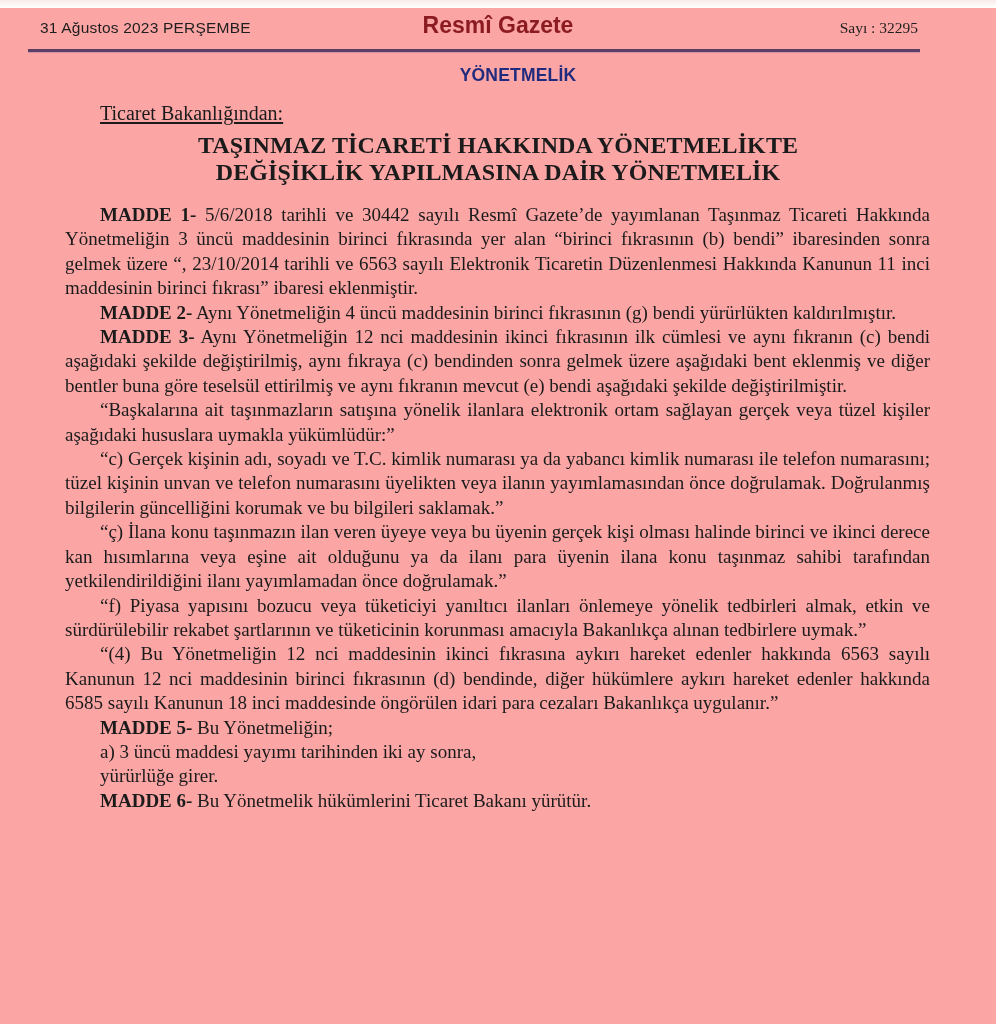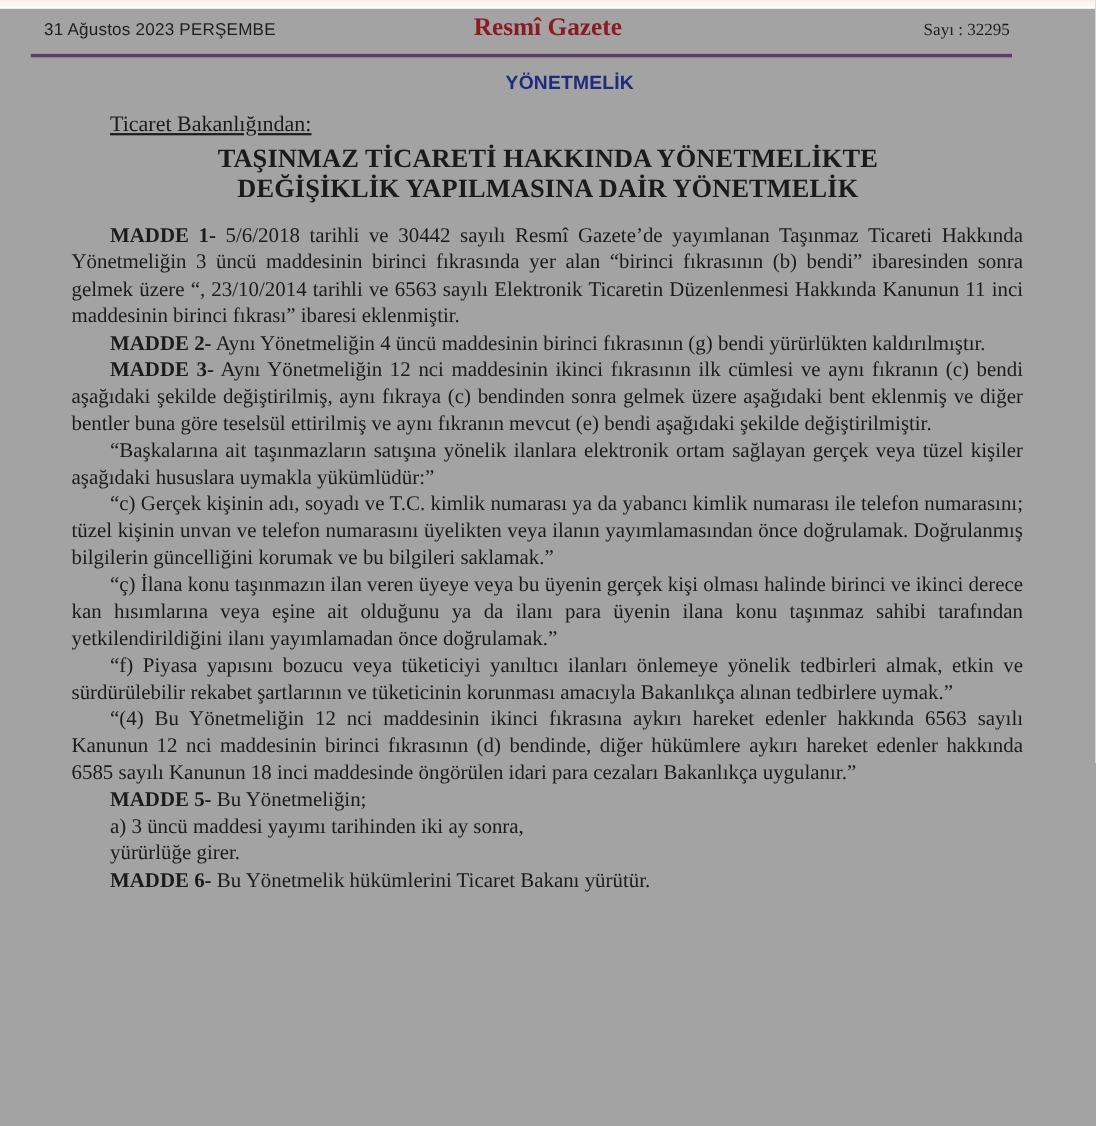--- a/index.html
+++ b/index.html
@@ -1,20 +1,20 @@
 <!DOCTYPE html>
 <html lang="tr"><head>
 <meta charset="utf-8">
 <style>
   html, body { margin: 0; padding: 0; background: #ffffff; }
   .page {
     position: relative;
     width: 996px;
     height: 1024px;
-    background: #a3a3a3;
+    background: #fca5a5;
     overflow: hidden;
     font-family: "Liberation Serif", serif;
     color: #1b1b1b;
   }
   .top-tint {
     position: absolute;
     top: 0; left: 0; right: 0;
     height: 8px;
     background: linear-gradient(#f9ecea, #ffffff);
     pointer-events: none;
@@ -29,21 +29,21 @@
     left: 40px; top: 7px;
     font-family: "Liberation Sans", sans-serif;
     font-size: 15.5px;
     color: #1e1e1e;
     letter-spacing: 0.2px;
   }
   .header-masthead {
     position: absolute;
     left: 0; right: 0; top: 0;
     text-align: center;
-    font-family: Liberation Serif, serif;
+    font-family: Liberation Sans, sans-serif;
     font-weight: 700;
     font-size: 23px;
   }
   .header-issue {
     position: absolute;
     right: 78px; top: 7px;
     font-family: Liberation Serif, serif;
     font-size: 15.5px;
     color: #1e1e1e;
   }

